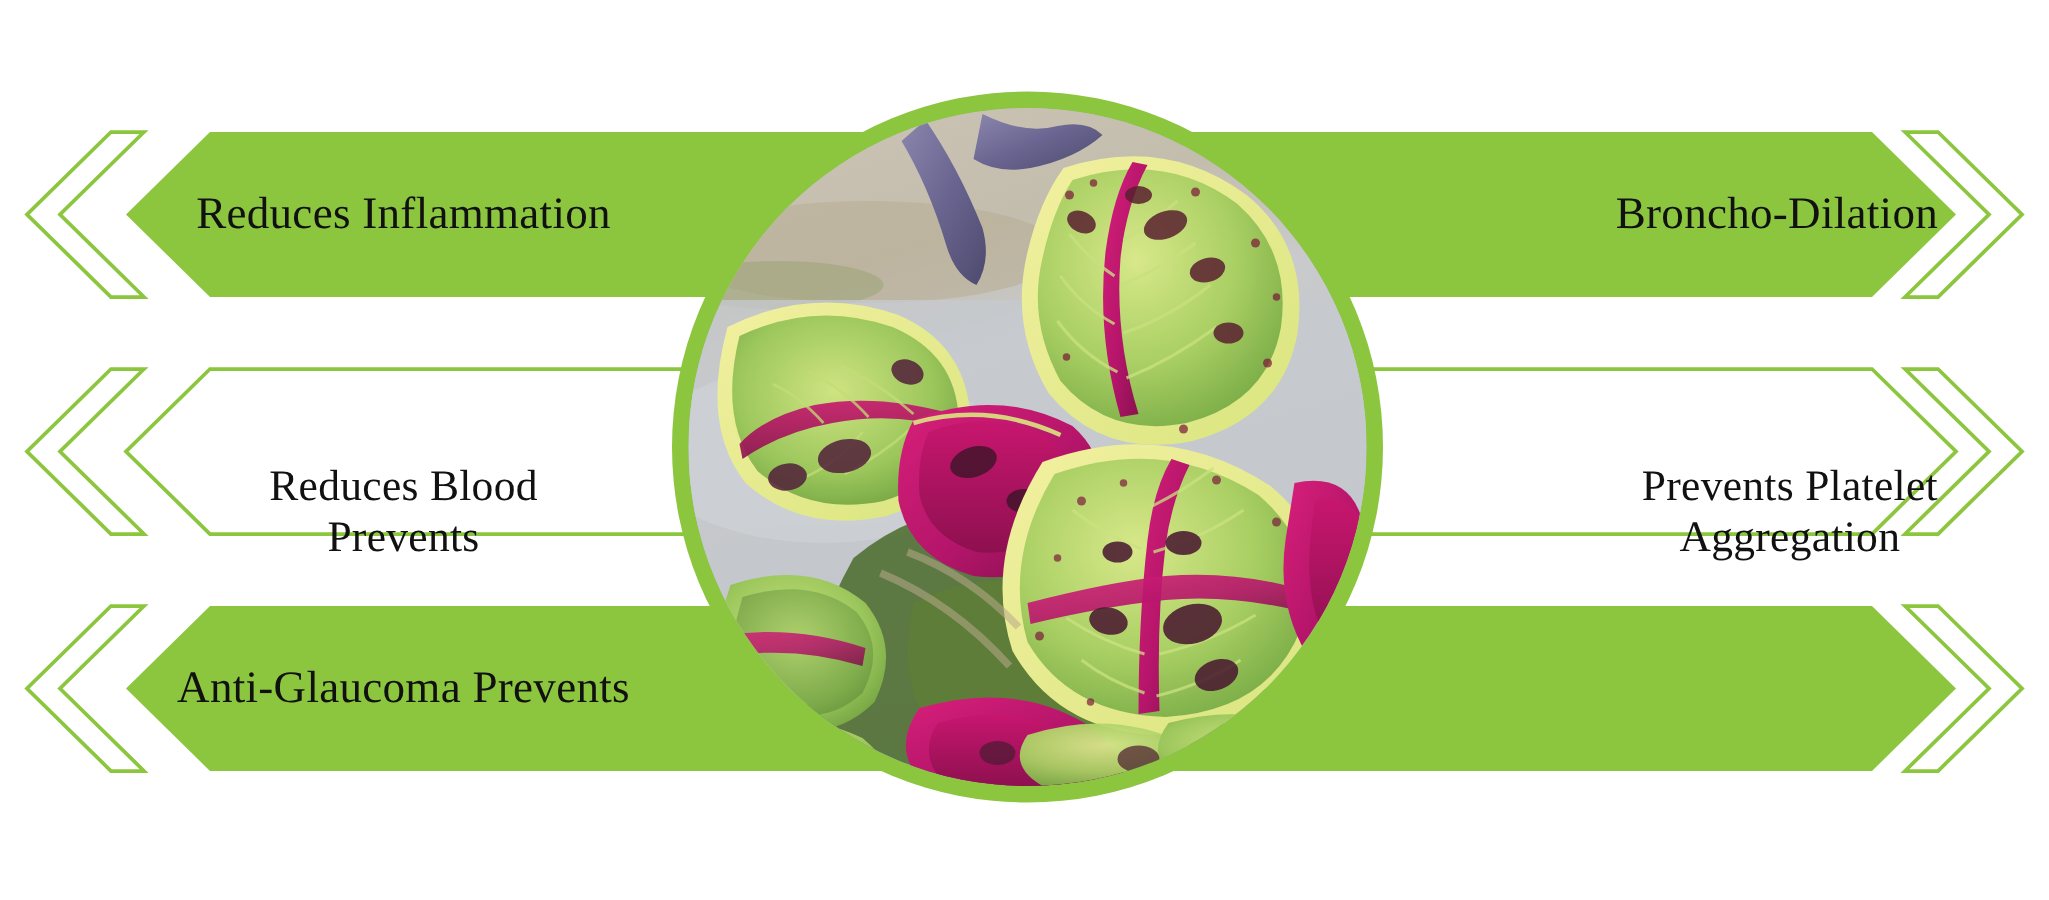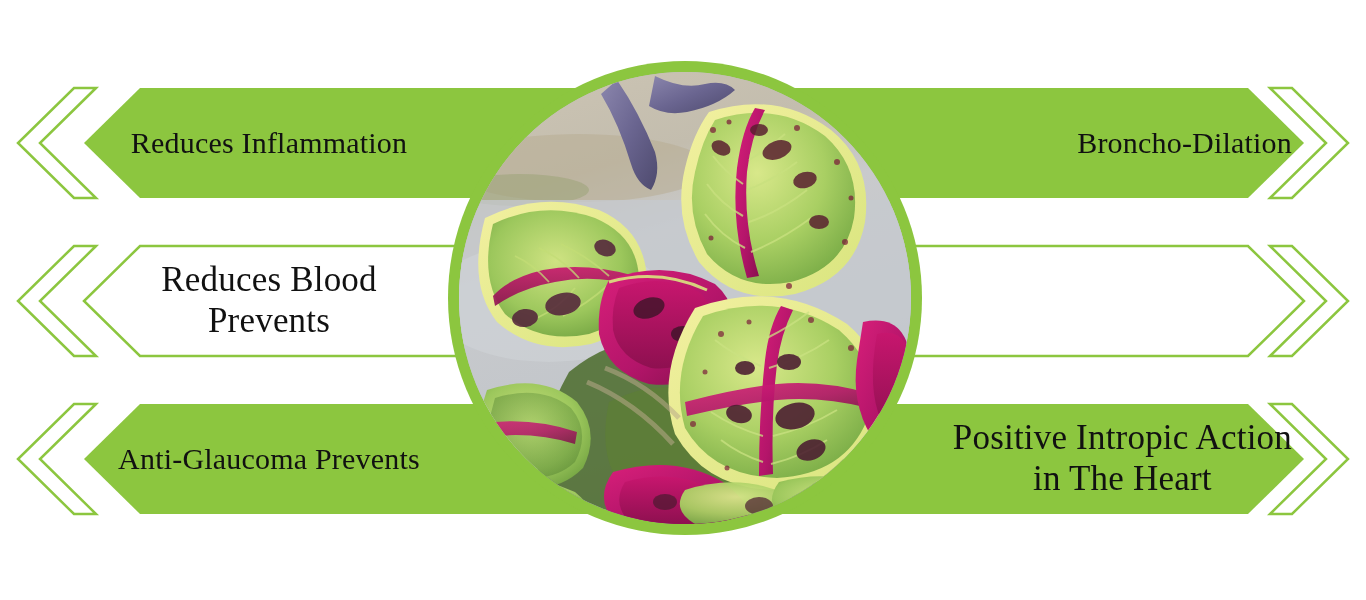--- a/index.html
+++ b/index.html
@@ -50,21 +50,21 @@
     text-align: center;
     color: #111111;
     font-size: 30px;
     line-height: 1.17;
     letter-spacing: .2px;
     -webkit-font-smoothing: antialiased;
   }
   .label.left  { left: 74px;  width: 390px; }
   .label.right { left: 900px; width: 392px; justify-content: flex-end; }
 
-  .label.two-line { font-size: 35px; }
+  .label.two-line { font-size: 29px; margin-top: 41px; }
 
   
   #circle-wrap {
     position: absolute;
     left: 448px;
     top: 61px;
     width: 474px;
     height: 474px;
     border-radius: 50%;
     background: #8CC63F;
@@ -109,36 +109,36 @@
       <path d="M 96 2 L 40 57 L 96 112 L 74 112 L 18 57 L 74 2 Z" fill="#ffffff" stroke="#8CC63F" stroke-width="2.5"></path>
       <path d="M 140 2 L 1248 2 L 1304 57 L 1248 112 L 140 112 L 84 57 Z" fill="#ffffff" stroke="#8CC63F" stroke-width="2.5"></path>
       <path d="M 1270 2 L 1326 57 L 1270 112 L 1292 112 L 1348 57 L 1292 2 Z" fill="#ffffff" stroke="#8CC63F" stroke-width="2.5"></path>
     </svg>
     <div class="label left two-line">
       <span>
         <span>Reduces Blood</span><br>
         <span>Prevents</span>
       </span>
     </div>
+    <div class="label right two-line">
+      <span>
+        <span>Prevents Platelet</span><br>
+        <span>Aggregation</span>
+      </span>
+    </div>
   </div>
 
   <div class="row row-3">
     <svg viewBox="0 0 1366 114" preserveAspectRatio="none">
       <path d="M 96 2 L 40 57 L 96 112 L 74 112 L 18 57 L 74 2 Z" fill="#ffffff" stroke="#8CC63F" stroke-width="2.5"></path>
       <path d="M 140 2 L 1248 2 L 1304 57 L 1248 112 L 140 112 L 84 57 Z" fill="#8CC63F"></path>
       <path d="M 1270 2 L 1326 57 L 1270 112 L 1292 112 L 1348 57 L 1292 2 Z" fill="#ffffff" stroke="#8CC63F" stroke-width="2.5"></path>
     </svg>
     <div class="label left">
       <span>Anti-Glaucoma Prevents</span>
-    </div>
-    <div class="label right two-line">
-      <span>
-        <span>Positive Intropic Action</span><br>
-        <span>in The Heart</span>
-      </span>
     </div>
   </div>
 
   <div id="circle-wrap">
     <div id="circle-photo">
       <svg viewBox="0 0 452 452" preserveAspectRatio="xMidYMid slice">
         <defs>
           <linearGradient id="bgSky" x1="0" y1="0" x2="0.3" y2="1">
             <stop offset="0%" stop-color="#cdc5b4"></stop>
             <stop offset="28%" stop-color="#c3bdae"></stop>

